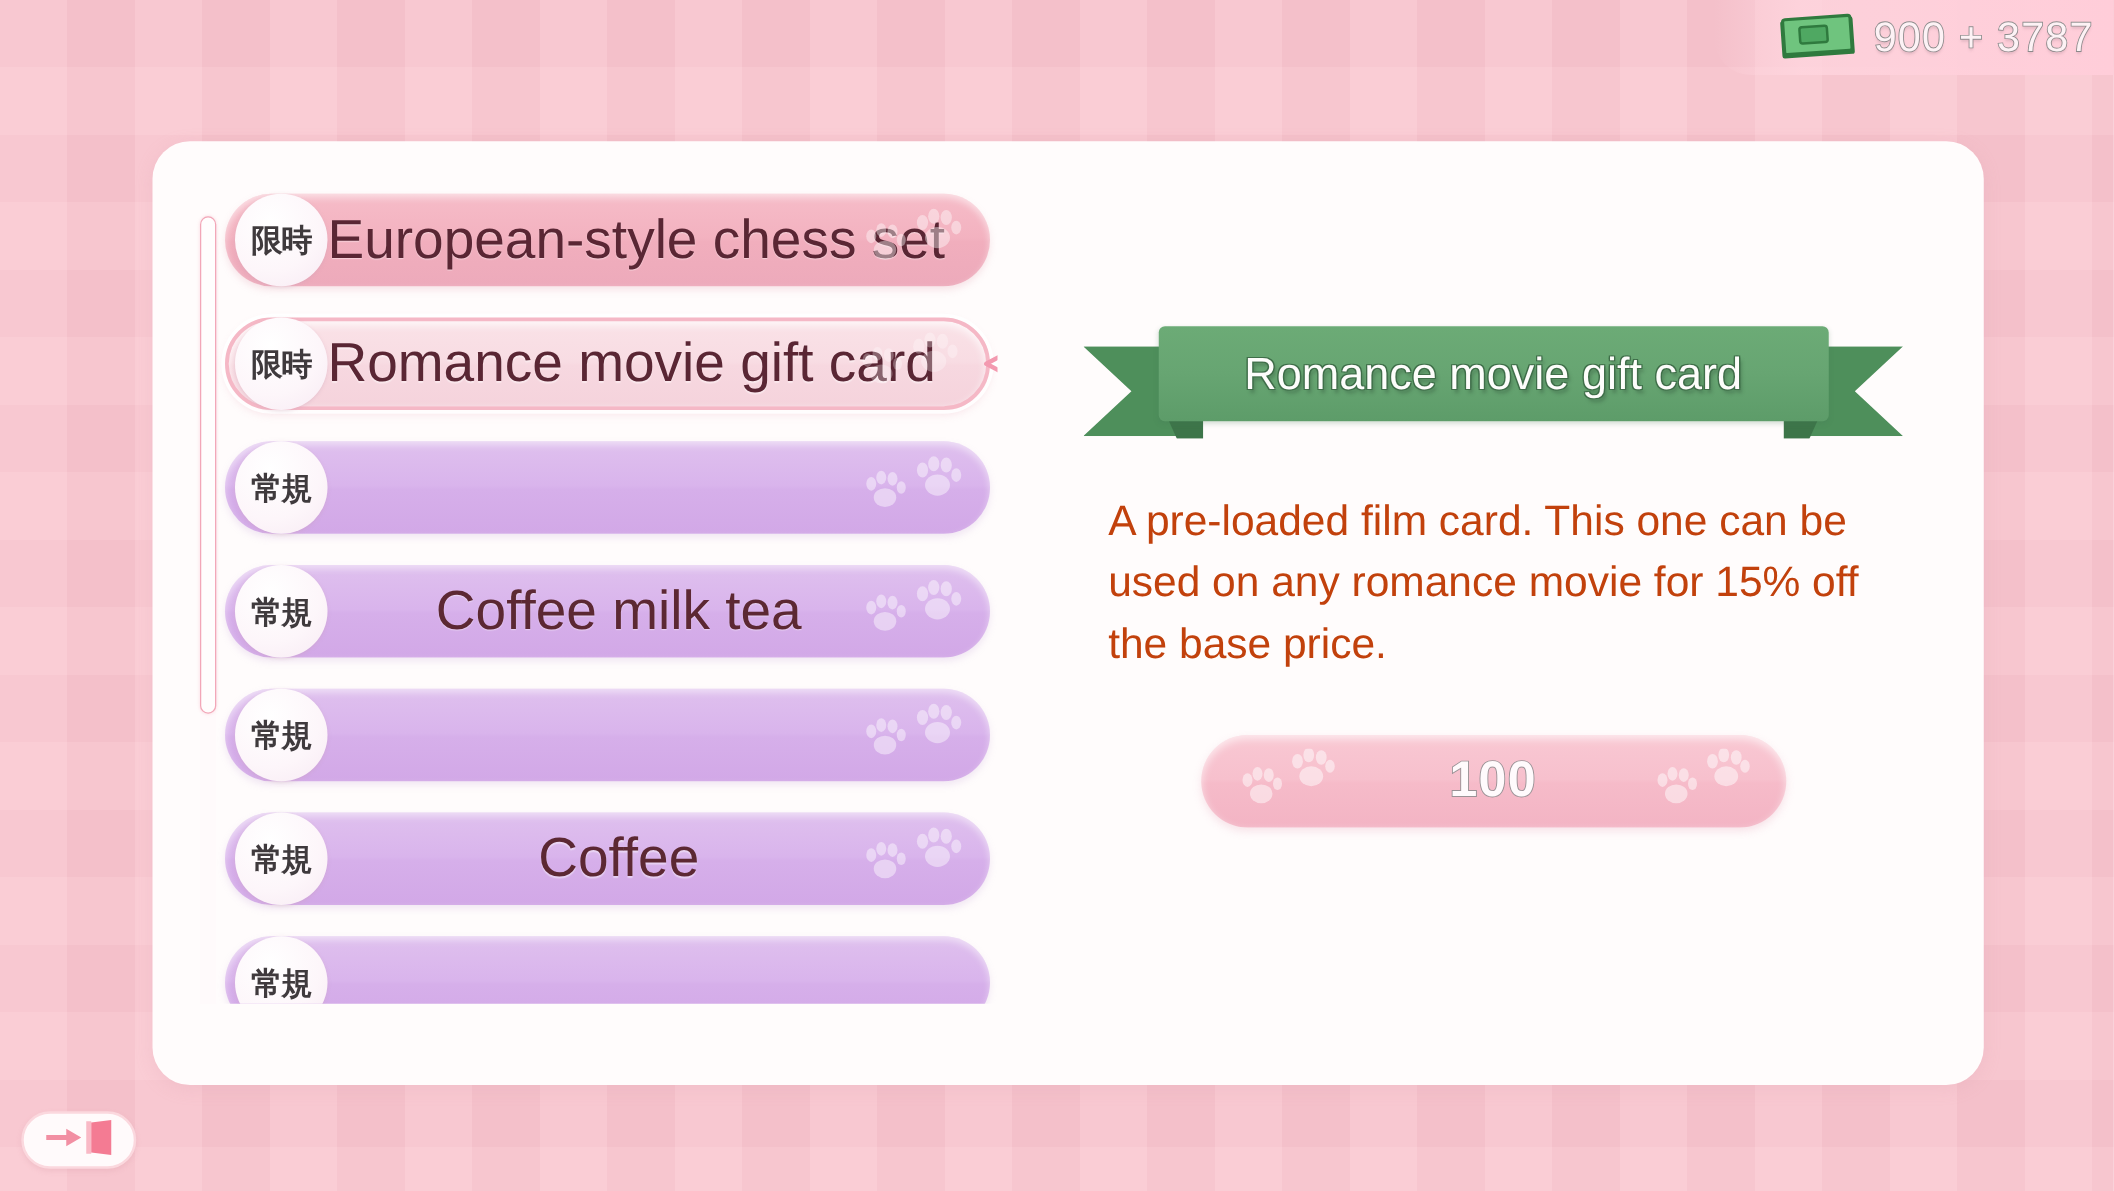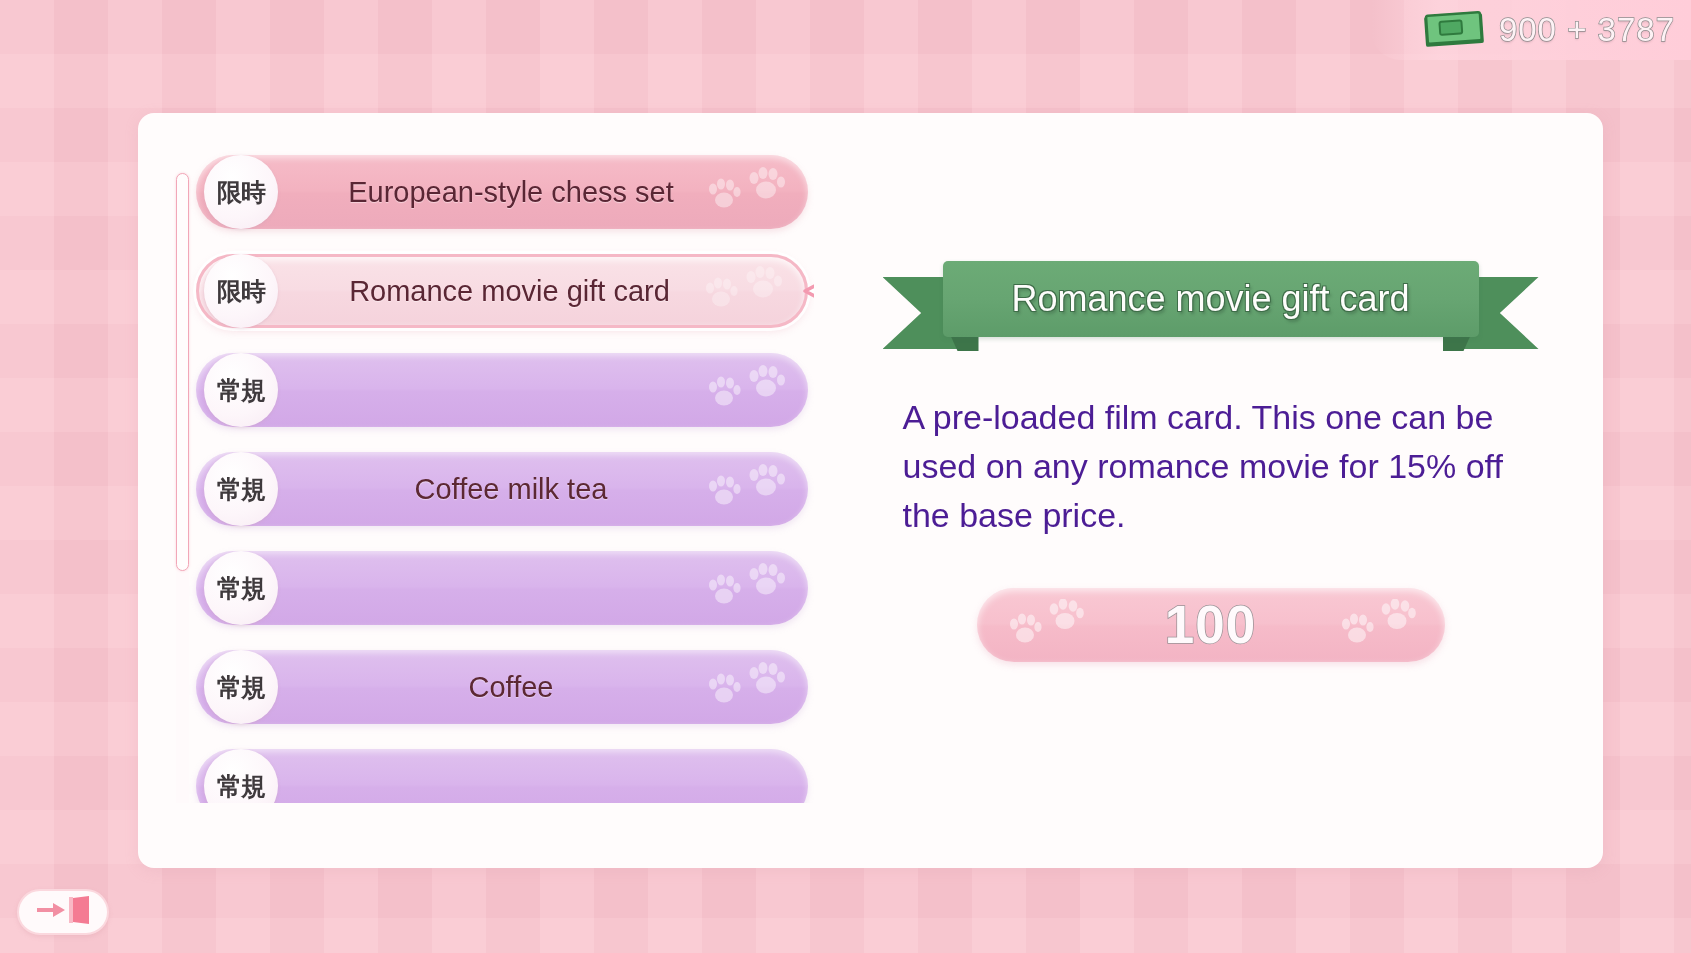--- a/index.html
+++ b/index.html
@@ -38,23 +38,22 @@
     paint-order:stroke fill;
     text-shadow:0 2px 2px rgba(150,120,130,.25);
     white-space:nowrap;
   }
 
   
   #panel {
     position:absolute; left:122px; top:113px;
     width:1465px; height:755px;
     background:#fffcfc;
-    border-radius:16px;
+    border-radius:30px;
     box-shadow:0 3px 14px rgba(214,150,165,.18);
-    margin-left:16px;
   }
 
   
   #list-region {
     position:absolute; left:16px; top:22px;
     width:660px; height:668px;
     overflow:hidden;
   }
   #scrollbar-track {
     position:absolute; left:22px; top:38px;
@@ -111,21 +110,21 @@
     font-size:25px; font-weight:bold;
     color:#3f3a3d;
     letter-spacing:-1px;
     box-shadow:0 1px 3px rgba(200,160,180,.35);
   }
   .item.selected .badge { margin-left:-5px; }
 
   .item-name {
     flex:1 1 auto;
     text-align:center;
-    font-size:29px;
+    font-size:44px;
     color:#5a2634;
     padding-right:64px;
     text-shadow:0 1px 1px rgba(255,255,255,.45);
     white-space:nowrap;
     overflow:hidden;
   }
   .item.regular .item-name { color:#5c2833; }
 
   .paws {
     position:absolute; right:18px; top:50%;
@@ -173,37 +172,37 @@
     font-size:36px; color:#fdfdfb;
     text-shadow:1px 1px 0 #3f6e49, -1px 1px 0 #3f6e49, 1px -1px 0 #3f6e49, -1px -1px 0 #3f6e49, 2px 3px 3px rgba(40,70,48,.35);
     white-space:nowrap;
   }
 
   #description {
     margin:44px auto 0;
     width:616px;
     font-size:34px;
     line-height:1.44;
-    color:#4c1d95;
+    color:#c2410c;
   }
 
   #price-button {
     position:relative;
     margin:48px auto 0;
     width:468px; height:74px;
     border-radius:37px;
     background:linear-gradient(180deg,#f9c8d3 0%, #f7c0cd 48%, #f6bbc9 52%, #f3b4c4 100%);
     box-shadow:inset 0 3px 7px rgba(255,255,255,.65), 0 3px 7px rgba(230,170,190,.3);
     display:flex; align-items:center; justify-content:center;
   }
   #price-button .paws-l { position:absolute; left:22px; top:50%; transform:translateY(-50%); width:92px; height:52px; opacity:.62; }
   #price-button .paws-r { position:absolute; right:22px; top:50%; transform:translateY(-50%); width:92px; height:52px; opacity:.62; }
   #price-value {
     position:relative; z-index:2;
-    font-size:53px; font-weight:bold;
+    font-size:40px; font-weight:bold;
     color:#fffafc;
     -webkit-text-stroke:1.5px #9a9296;
     paint-order:stroke fill;
     letter-spacing:1px;
   }
 
   
   #exit-button {
     position:absolute; left:17px; bottom:18px;
     width:92px; height:46px;

